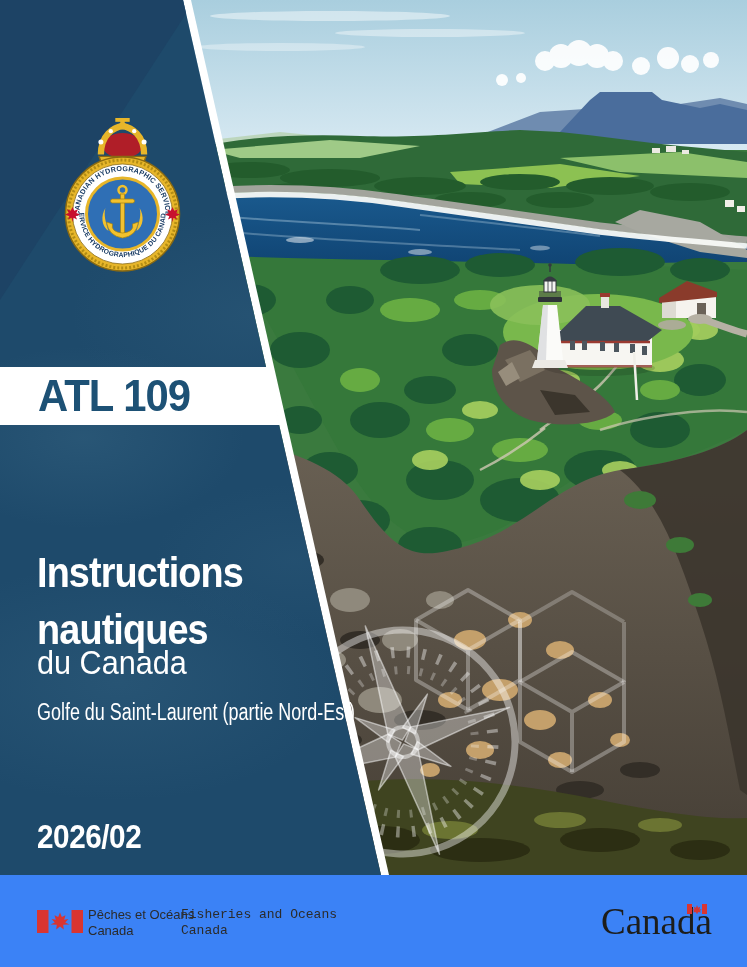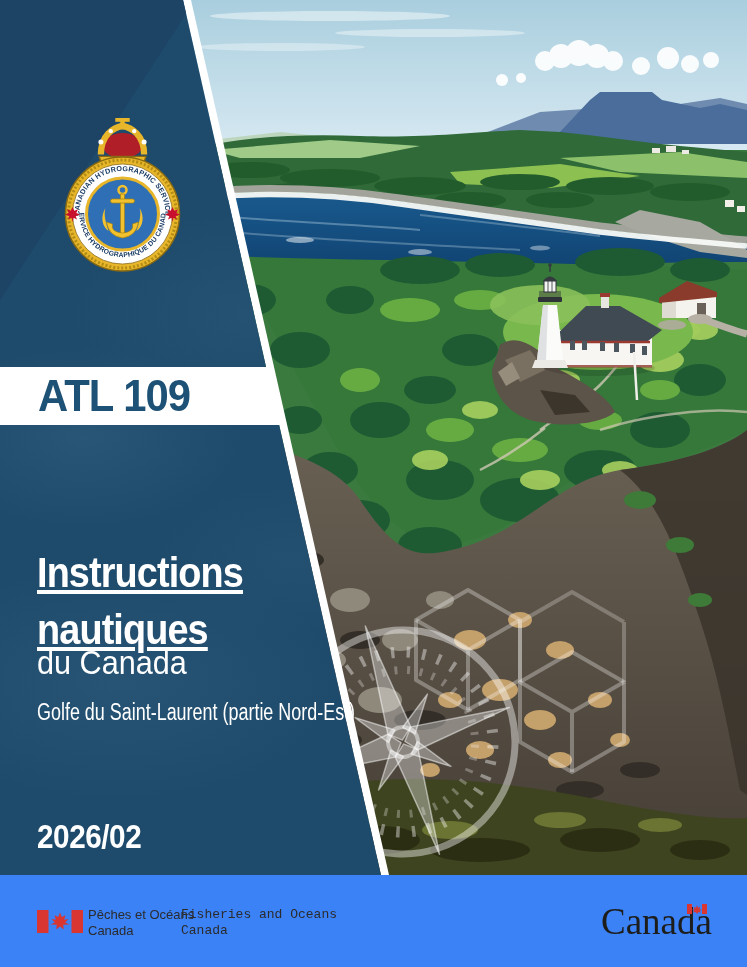--- a/index.html
+++ b/index.html
@@ -21,21 +21,21 @@
   .panel-dark{position:absolute;left:0;top:0;width:420px;height:875px;
     clip-path:polygon(0 0,195px 0,0 300px);background:#1d4365;}
 
   
   .band{position:absolute;left:0;top:336px;width:281px;height:58px;background:#fff;
     clip-path:polygon(0 0,267px 0,280px 100%,0 100%);display:flex;align-items:center;margin-top:31px;}
   .band .code{display:inline-block;margin-left:38px;font-size:44px;font-weight:bold;
     letter-spacing:-1px;color:#1d5175;transform:scaleX(.95);transform-origin:left center;white-space:nowrap;}
 
   
-  .title{position:absolute;left:37px;top:544px;color:#fff;text-decoration:underline;}
+  .title{position:absolute;left:37px;top:544px;color:#fff;}
   .title .line{font-size:43px;font-weight:bold;letter-spacing:-1px;line-height:57px;
     transform:scaleX(.88);transform-origin:left center;white-space:nowrap;}
   .subtitle{position:absolute;left:37px;top:643px;color:#fff;font-size:34px;font-weight:normal;
     transform:scaleX(.9);transform-origin:left center;white-space:nowrap;}
   .region{position:absolute;left:37px;top:699px;color:#fff;font-size:23px;
     transform:scaleX(.78);transform-origin:left center;white-space:nowrap;}
   .edition{position:absolute;left:37px;top:818px;color:#fff;font-size:33px;font-weight:bold;
     letter-spacing:-.5px;transform:scaleX(.9);transform-origin:left center;white-space:nowrap;}
 
   

